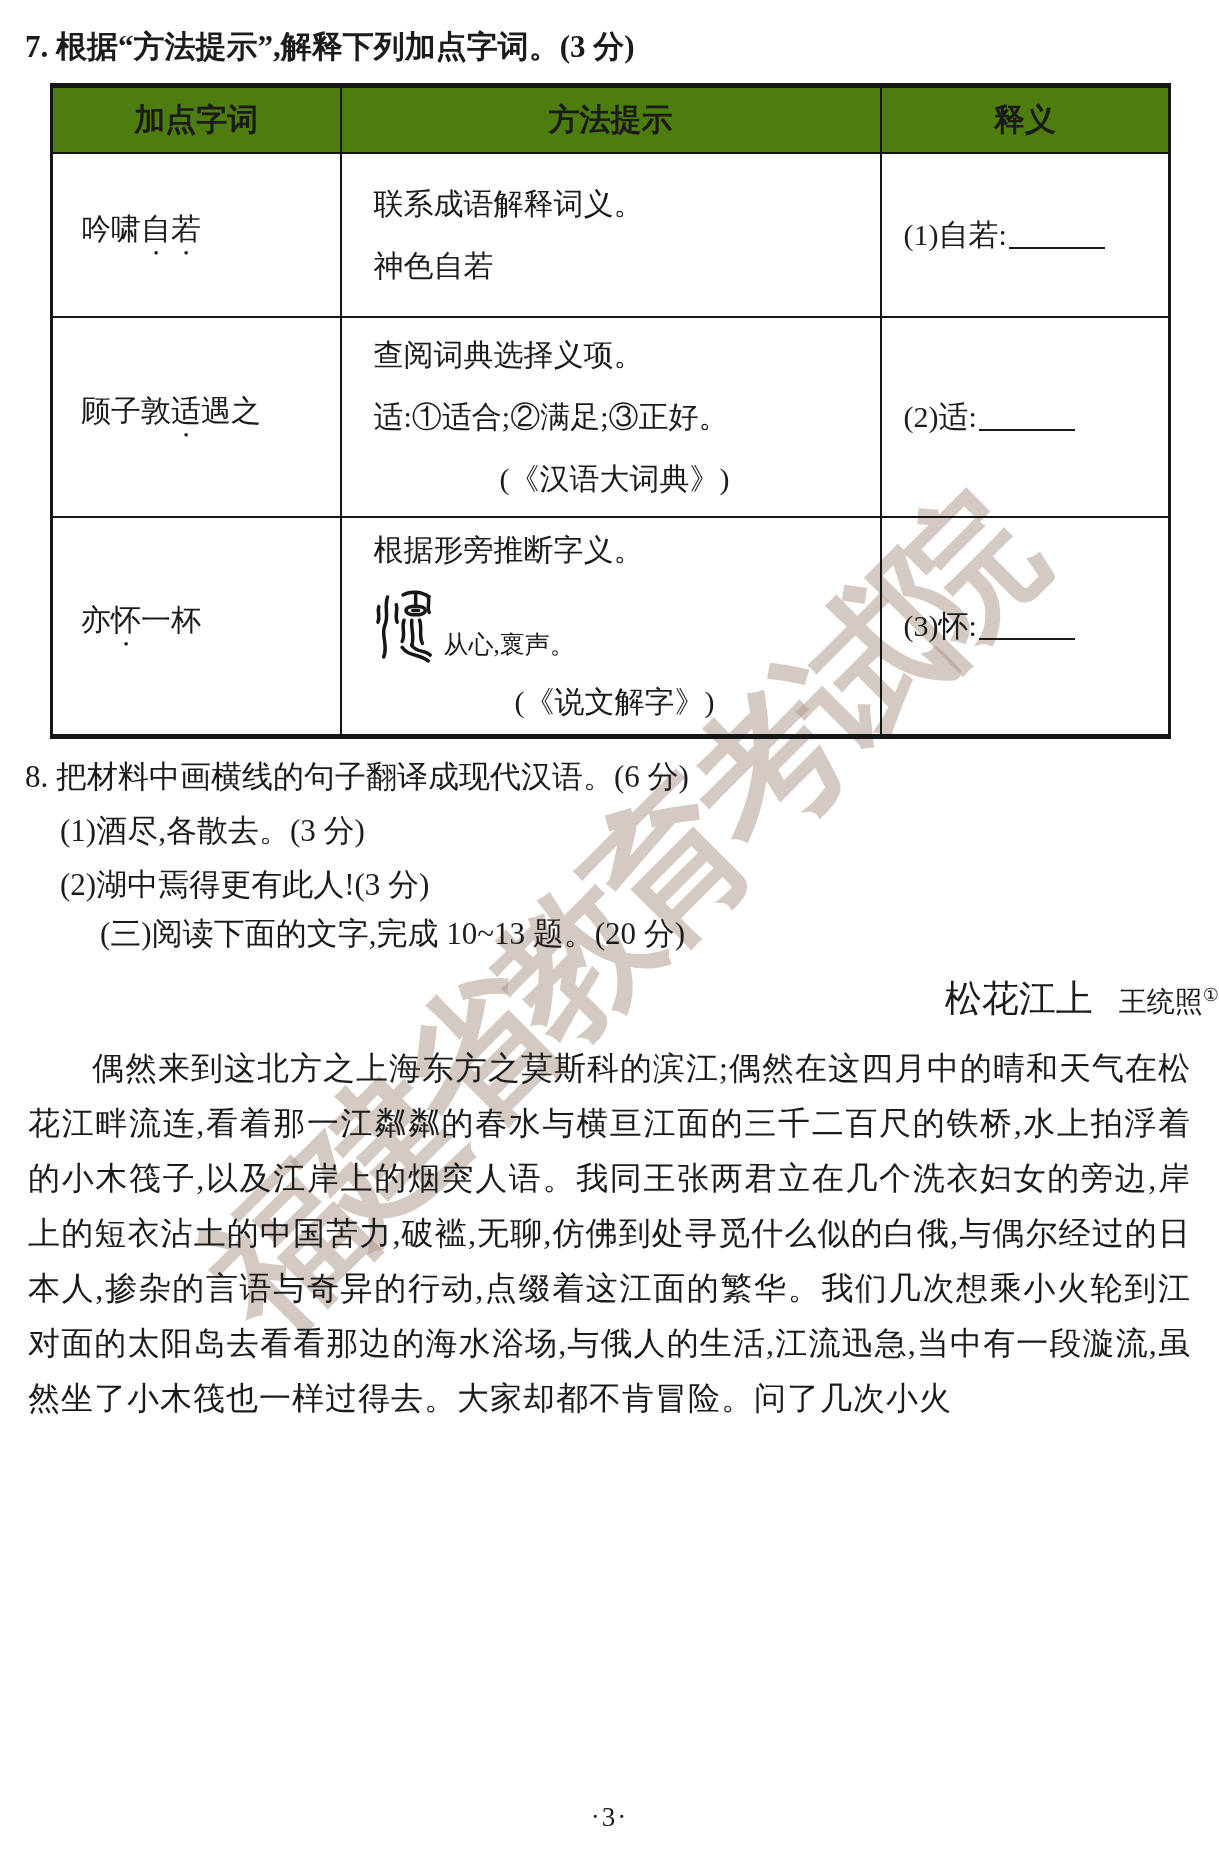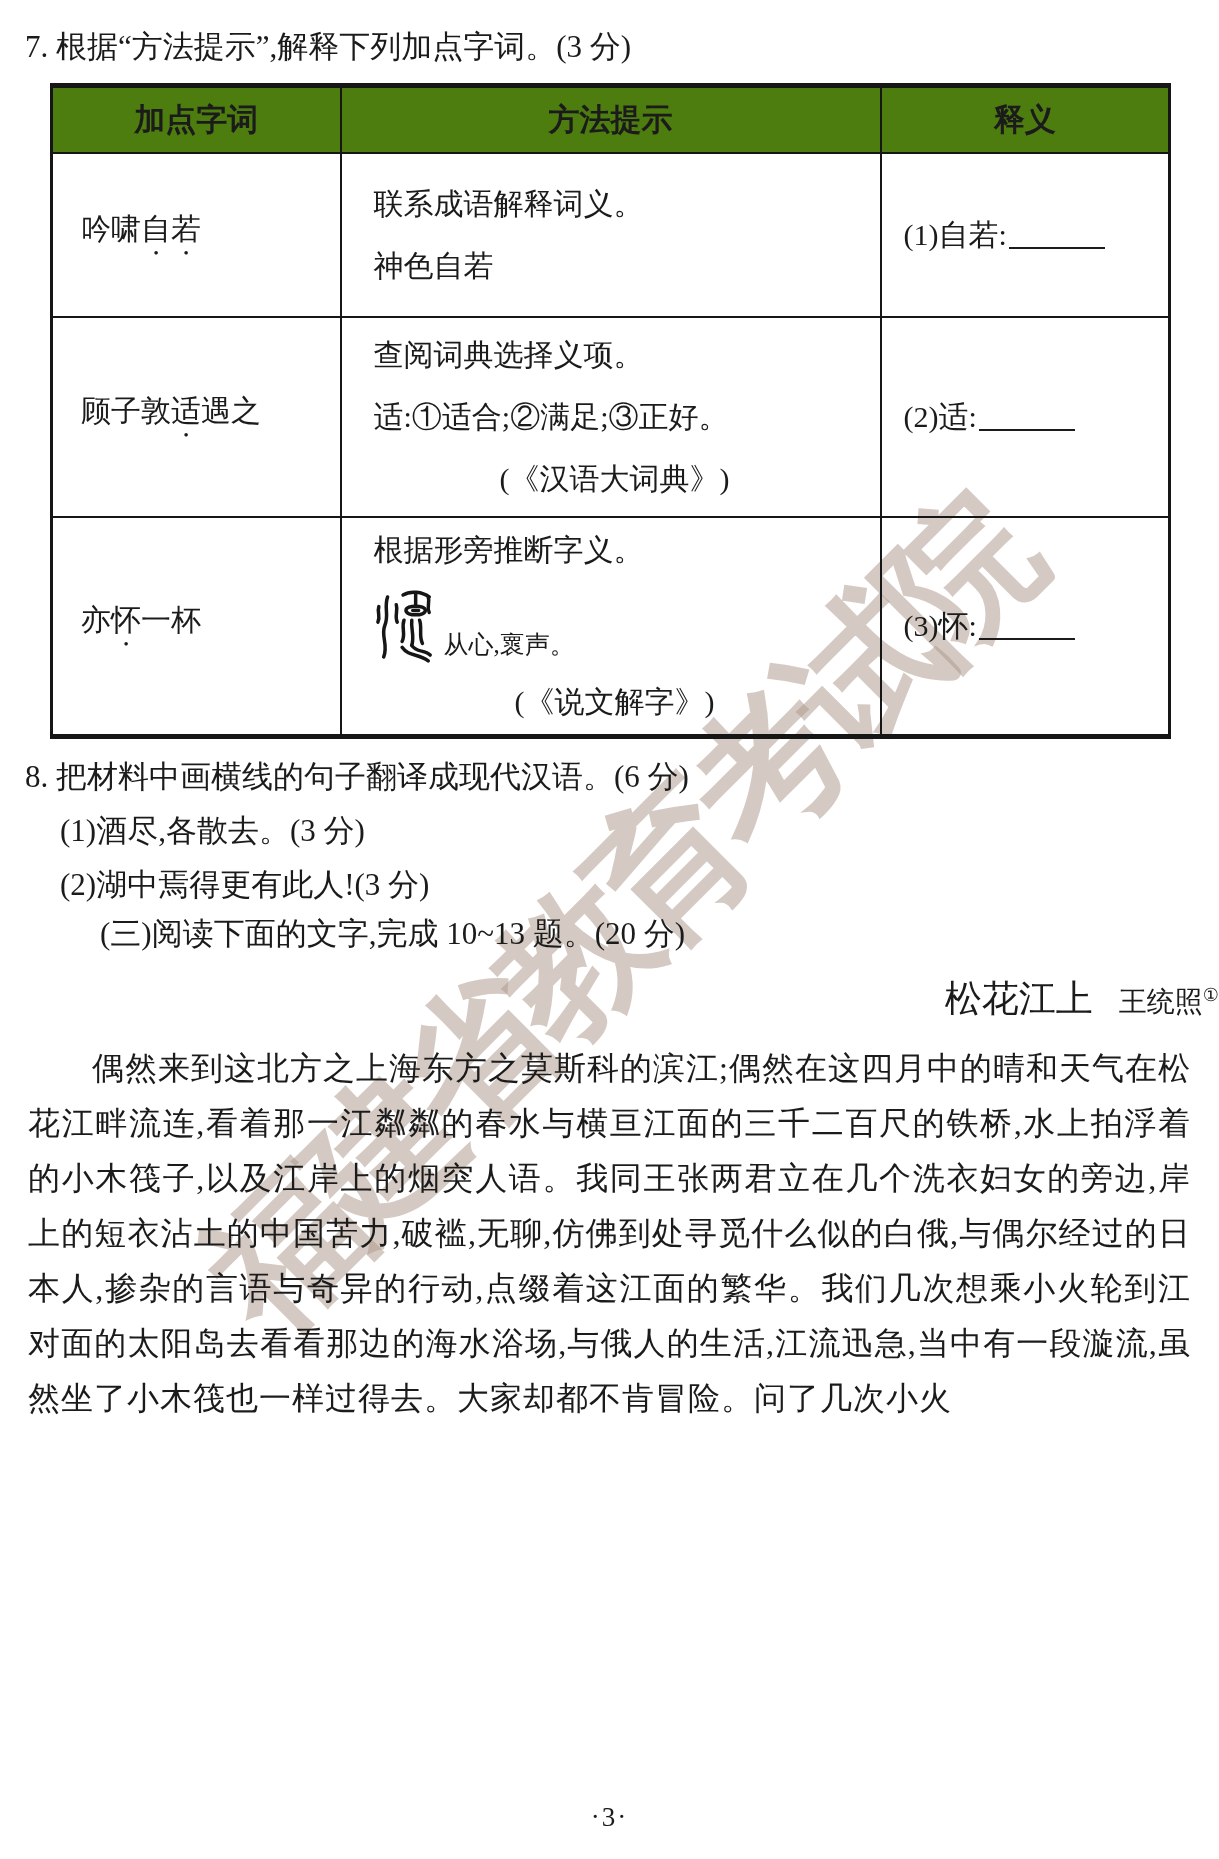--- a/index.html
+++ b/index.html
@@ -11,21 +11,21 @@
     position:absolute;left:-10px;top:818px;width:1260px;z-index:0;
     text-align:center;white-space:nowrap;
     transform:rotate(-45deg);transform-origin:center;
     font-size:150px;letter-spacing:-14px;font-weight:bold;
     color:rgba(171,150,135,0.50);
     pointer-events:none;user-select:none;
     font-family:"DejaVu Serif",cursive,serif;
   }
   .content{position:relative;z-index:1;}
   .stem{font-size:31px;line-height:44px;margin:0 22px 0 25px;}
-  #q7stem{padding-top:25px;}
+  #q7stem{padding-top:25px;font-weight:bold;}
   table.vocab{
     border-collapse:collapse;table-layout:fixed;
     width:1118px;margin:14px 0 0 50px;
     border-top:5px solid #161616;border-bottom:5px solid #161616;
     border-left:3px solid #161616;border-right:3px solid #161616;
   }
   table.vocab th,table.vocab td{border:2px solid #161616;}
   table.vocab th{
     height:62px;background:#4d7c0f;
     font-family:"Liberation Sans","DejaVu Sans",sans-serif;

